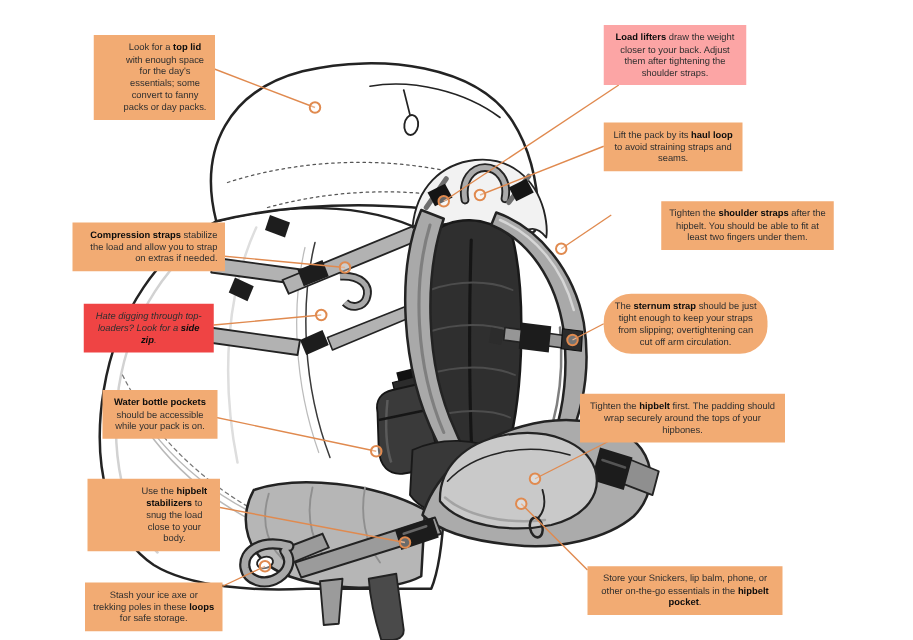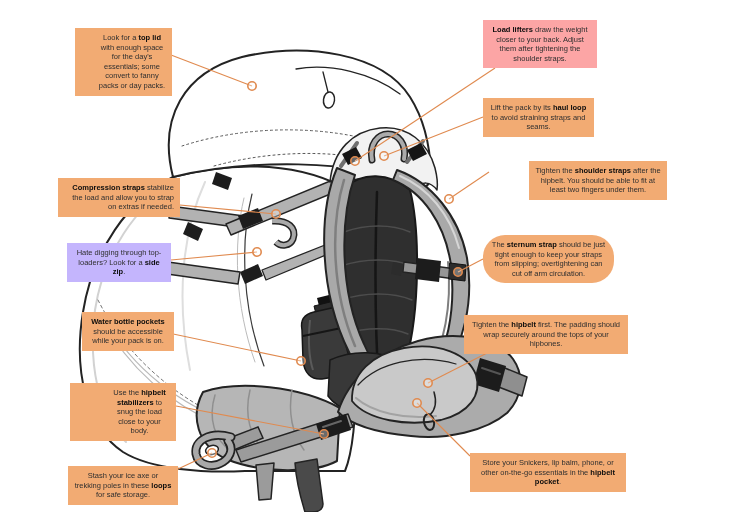--- a/index.html
+++ b/index.html
@@ -161,18 +161,18 @@
 
   <div>
       <div class="callout" style="left: 75px; top: 28px; width: 97px; background: rgb(242, 171, 115); color: rgb(47, 47, 47); padding-left: 23px;"><span>Look for a </span><b>top lid</b><span> with enough space for the day's essentials; some convert to fanny packs or day packs.</span></div>
       <div class="callout" style="left: 483px; top: 20px; width: 114px; background: #fca5a5; color: rgb(47, 47, 47);"><b>Load lifters</b><span> draw the weight closer to your back. Adjust them after tightening the shoulder straps.</span></div>
       <div class="callout" style="left: 483px; top: 98px; width: 111px; background: rgb(242, 171, 115); color: rgb(47, 47, 47);"><span>Lift the pack by its </span><b>haul loop</b><span> to avoid straining straps and seams.</span></div>
       <div class="callout" style="left: 489px; top: 161px; width: 138px; background: rgb(242, 171, 115); color: rgb(47, 47, 47); margin-left: 40px;"><span>Tighten the </span><b>shoulder straps</b><span> after the hipbelt. You should be able to fit at least two fingers under them.</span></div>
       <div class="callout" style="left: 483px; top: 235px; width: 131px; background: rgb(242, 171, 115); color: rgb(47, 47, 47); border-radius: 22px;"><span>The </span><b>sternum strap</b><span> should be just tight enough to keep your straps from slipping; overtightening can cut off arm circulation.</span></div>
       <div class="callout" style="left: 464px; top: 315px; width: 164px; background: rgb(242, 171, 115); color: rgb(47, 47, 47);"><span>Tighten the </span><b>hipbelt</b><span> first. The padding should wrap securely around the tops of your hipbones.</span></div>
       <div class="callout" style="left: 470px; top: 453px; width: 156px; background: rgb(242, 171, 115); color: rgb(47, 47, 47);"><span>Store your Snickers, lip balm, phone, or other on-the-go essentials in the </span><b>hipbelt pocket</b><span>.</span></div>
       <div class="callout" style="left: 58px; top: 178px; width: 122px; background: rgb(242, 171, 115); color: rgb(47, 47, 47); text-align: right;"><b>Compression straps</b><span> stabilize the load and allow you to strap on extras if needed.</span></div>
-      <div class="callout" style="left: 67px; top: 243px; width: 104px; background: #c4b5fd; color: rgb(47, 47, 47);"><span>Hate digging through top-loaders? Look for a </span><b>side zip</b><span>.</span></div>
+      <div class="callout" style="left: 67px; top: 243px; width: 104px; background: #ef4444; color: rgb(47, 47, 47); font-style: italic;"><span>Hate digging through top-loaders? Look for a </span><b>side zip</b><span>.</span></div>
       <div class="callout" style="left: 55px; top: 312px; width: 92px; background: rgb(242, 171, 115); color: rgb(47, 47, 47); margin-left: 27px;"><b>Water bottle pockets</b><span> should be accessible while your pack is on.</span></div>
       <div class="callout" style="left: 70px; top: 383px; width: 106px; background: rgb(242, 171, 115); color: rgb(47, 47, 47); padding-left: 39px;"><span>Use the </span><b>hipbelt stabilizers</b><span> to snug the load close to your body.</span></div>
       <div class="callout" style="left: 68px; top: 466px; width: 110px; background: rgb(242, 171, 115); color: rgb(47, 47, 47);"><span>Stash your ice axe or trekking poles in these </span><b>loops</b><span> for safe storage.</span></div>
     </div>
 </div>
 
 </body></html>

